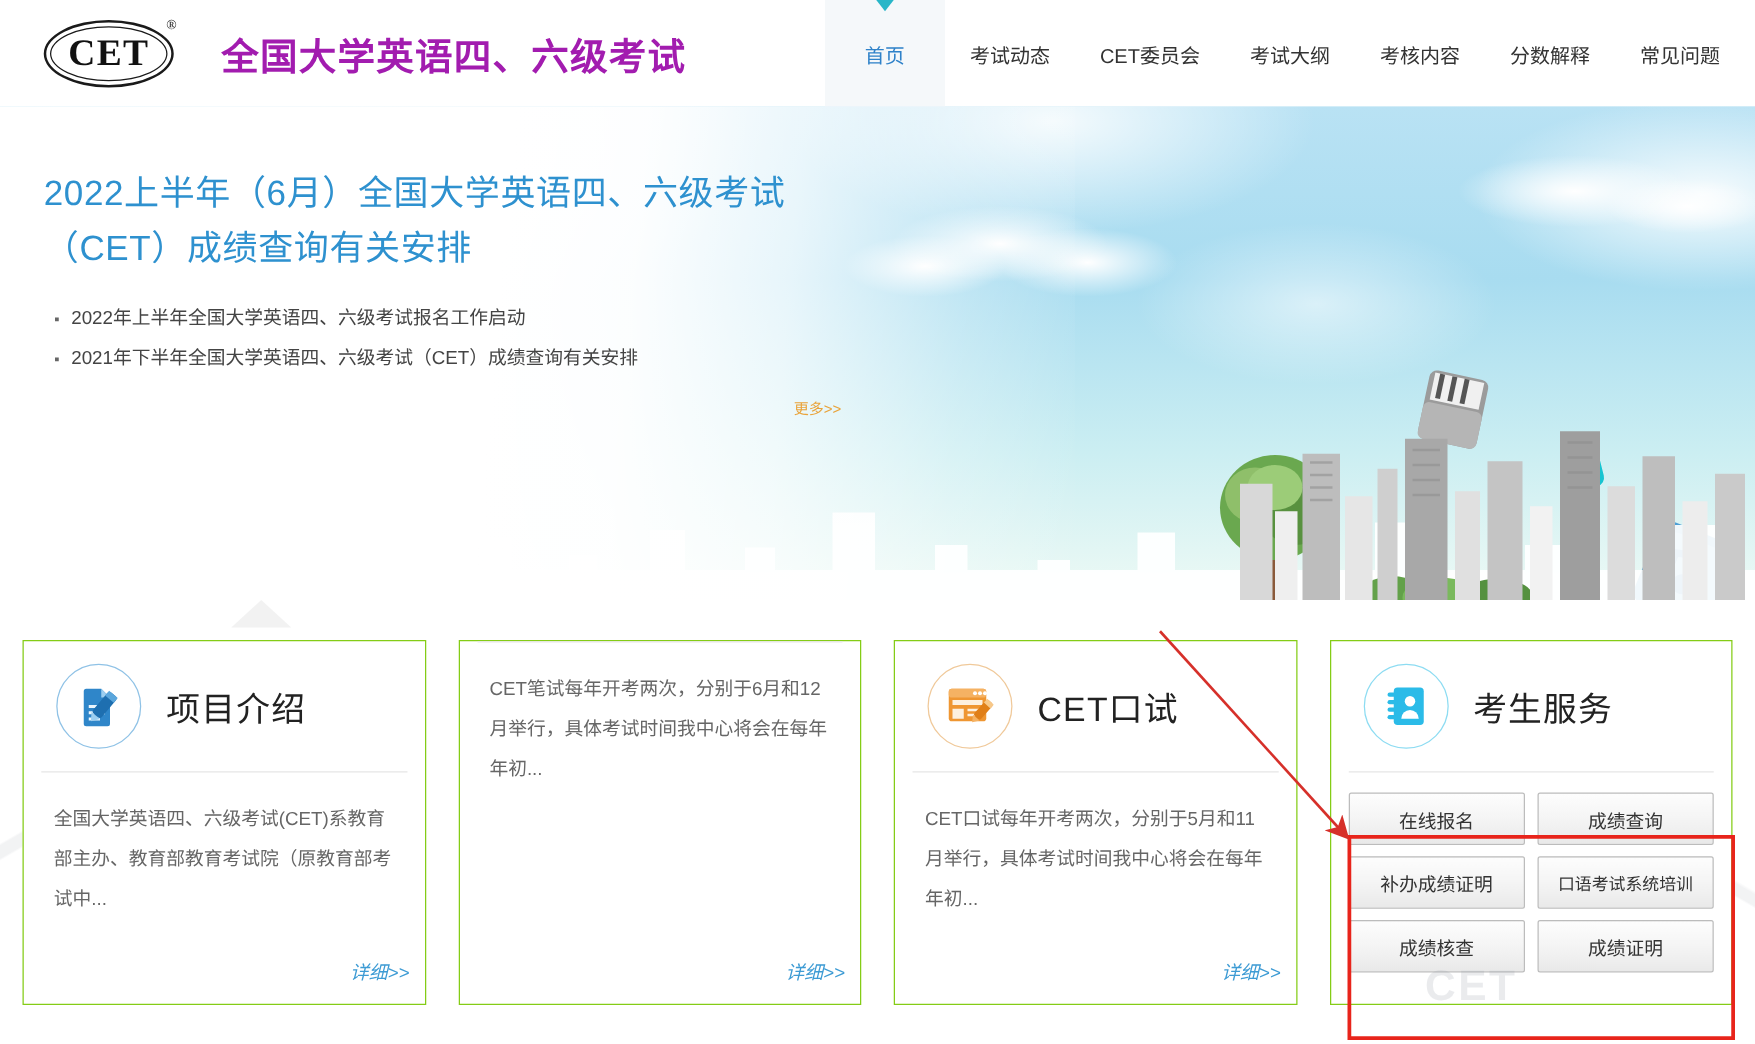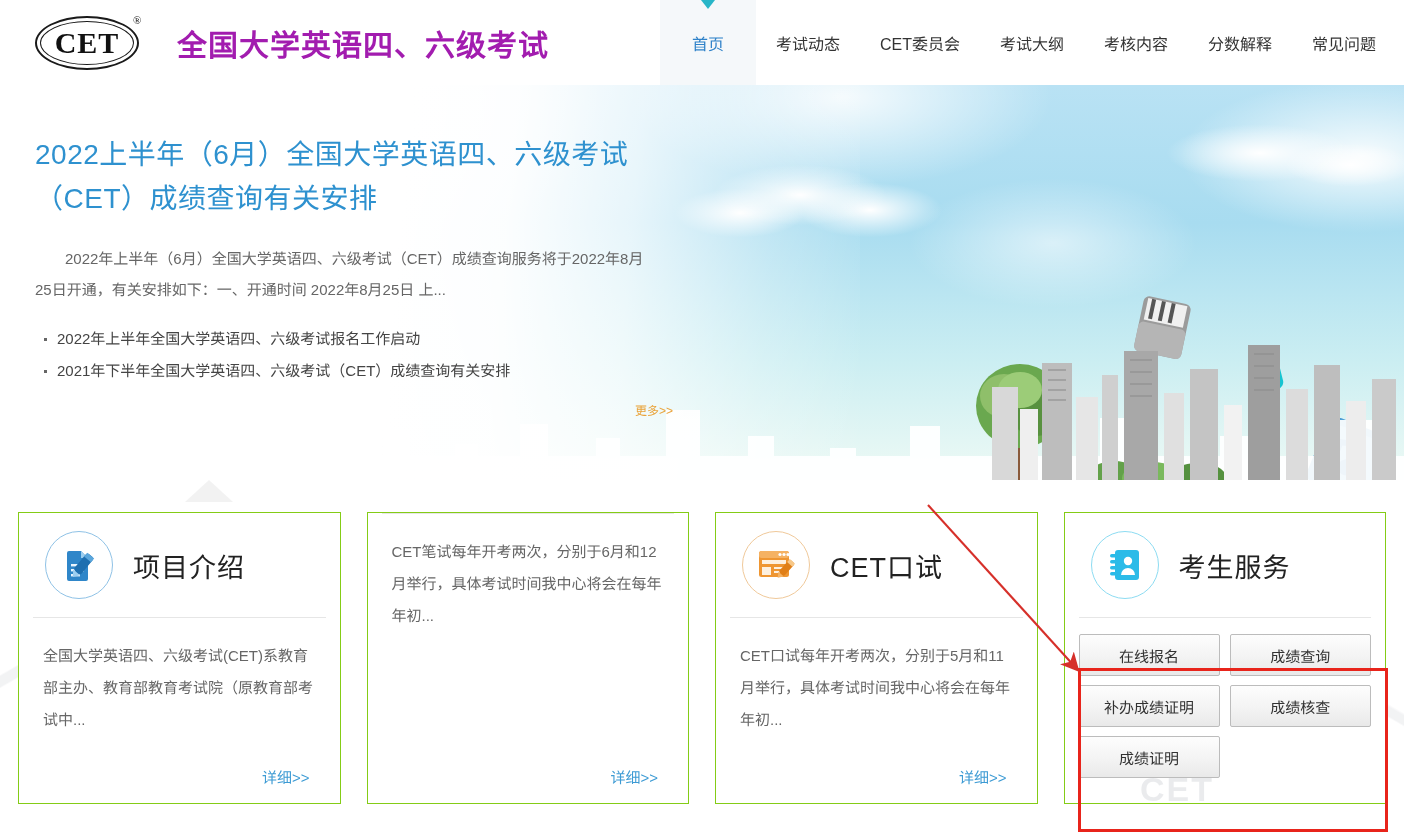--- a/index.html
+++ b/index.html
@@ -210,22 +210,22 @@
   .card-divider {
     height: 1px; background: #e6e6e6;
     margin: 0 14px;
   }
   .card-body {
     padding: 22px 24px 0 24px;
     font-size: 15px; line-height: 32px; color: #666;
   }
   .card-body p { text-indent: 0; }
   .card-detail {
-    position: absolute; right: 30px; bottom: 16px;
-    font-size: 15px; color: #3d9bd4; cursor: pointer;
+    position: absolute; right: 12px; bottom: 16px;
+    font-size: 15px; color: #3d9bd4; cursor: pointer; font-style: italic;
   }
 
   
   .service-grid {
     display: grid;
     grid-template-columns: 1fr 1fr;
     gap: 9px 10px;
     padding: 16px 14px 0 14px;
   }
   .svc-btn {
@@ -383,21 +383,20 @@
         <rect x="270" y="30" width="20" height="2"></rect>
       <rect x="270" y="42" width="20" height="2"></rect>
         <rect x="270" y="54" width="20" height="2"></rect>
     </g>
   </svg>
 
   <div class="hero-fade"></div>
 
   <div class="hero-content">
     <div class="hero-title">2022上半年（6月）全国大学英语四、六级考试（CET）成绩查询有关安排</div>
-    <div class="hero-summary">2022年上半年（6月）全国大学英语四、六级考试（CET）成绩查询服务将于2022年8月25日开通，有关安排如下：一、开通时间  2022年8月25日 上...</div>
     <ul class="hero-list">
       <li>2022年上半年全国大学英语四、六级考试报名工作启动</li>
       <li>2021年下半年全国大学英语四、六级考试（CET）成绩查询有关安排</li>
     </ul>
     <span class="hero-more">更多&gt;&gt;</span>
   </div>
 </div>
 
 <div class="cards-area">
   <div class="watermark"></div>
@@ -482,20 +481,21 @@
             <path d="M14 29 a7 7 0 0 1 14 0 z" fill="#fff"></path>
           </svg>
         </div>
         <div class="card-title">考生服务</div>
       </div>
       <div class="card-divider"></div>
       <div class="service-grid">
         <div class="svc-btn">在线报名</div>
         <div class="svc-btn">成绩查询</div>
         <div class="svc-btn">补办成绩证明</div>
+        <div class="svc-btn small">口语考试系统培训</div>
         <div class="svc-btn">成绩核查</div>
         <div class="svc-btn">成绩证明</div>
       </div>
     </div>
 
   </div>
 </div>
 
 <div class="watermark2">CET</div>
 

